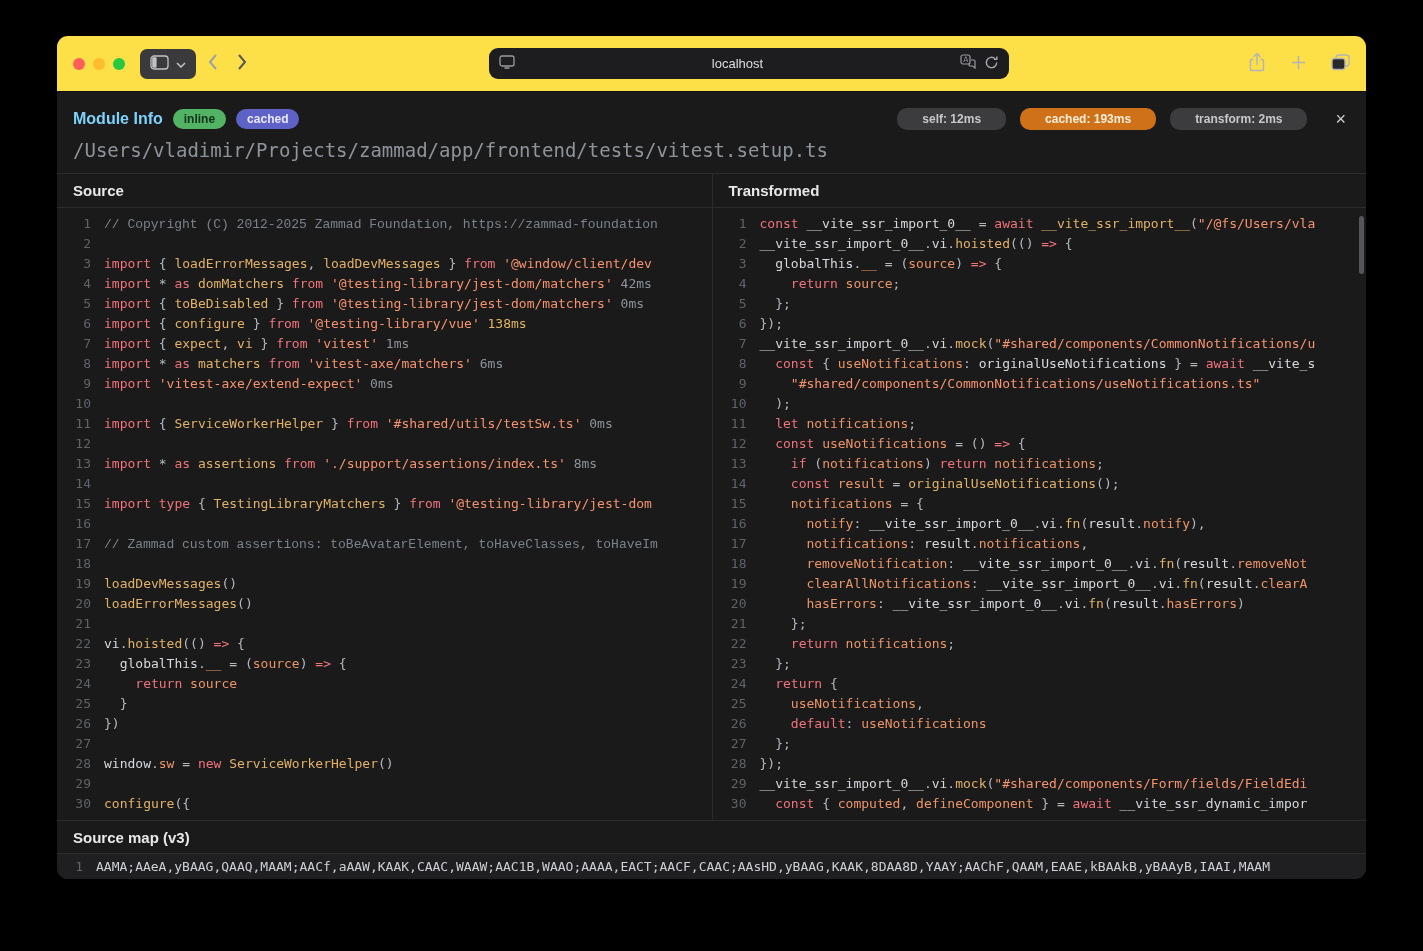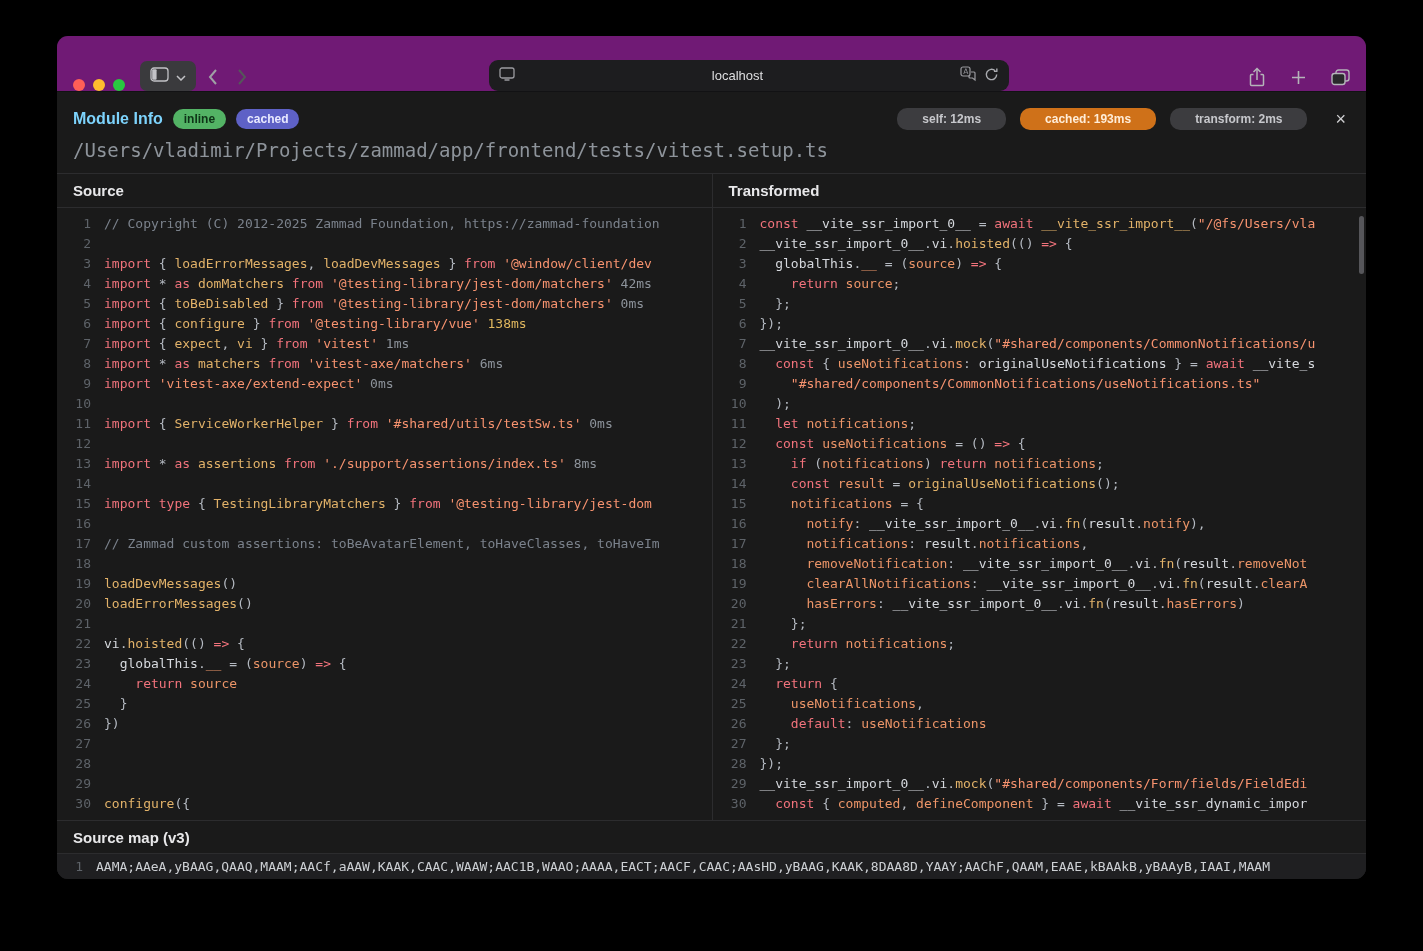--- a/index.html
+++ b/index.html
@@ -12,21 +12,21 @@
     --syn-comment:#7b828c; --syn-timing:#8d939b; --syn-timing-hot:#e0b75e;
     --line-number:#5e6369;
     --traffic-red:#ff5f57; --traffic-yellow:#febc2e; --traffic-green:#28c840;
   }
   *{box-sizing:border-box;}
   html,body{margin:0;padding:0;width:1423px;height:951px;}
   body{background:#000;position:relative;font-family:"Liberation Sans","DejaVu Sans",sans-serif;overflow:hidden;}
   .window{position:absolute;left:57px;top:36px;width:1309px;height:843px;border-radius:11px;overflow:hidden;
     background:#1a1a1a;box-shadow:0 25px 70px rgba(0,0,0,.65);display:flex;flex-direction:column;}
   
-  .toolbar{flex:0 0 56px;background:#701a75;display:flex;align-items:flex-end;padding:0 16px;gap:3px;border-bottom:1px solid #121214;}
+  .toolbar{flex:0 0 56px;background:#fde047;display:flex;align-items:center;padding:0 16px;gap:3px;border-bottom:1px solid #121214;}
   .traffic{display:flex;gap:8px;margin-right:12px;}
   .tl{width:12px;height:12px;border-radius:50%;display:inline-block;}
   .tl.red{background:var(--traffic-red);} .tl.yellow{background:var(--traffic-yellow);} .tl.green{background:var(--traffic-green);}
   .sidebar-btn{display:flex;align-items:center;gap:7px;background:#3a3a3d;border:none;border-radius:7px;height:30px;padding:0 10px;cursor:pointer;}
   .nav-btn{background:none;border:none;padding:2px 8px;cursor:pointer;display:flex;align-items:center;}
   .spacer{flex:1;}
   .urlbar{width:520px;height:31px;background:#1d1d1f;border-radius:9px;display:flex;align-items:center;padding:0 10px;gap:8px;cursor:text;}
   .url-text{flex:1;text-align:center;color:#dfdfe1;font-size:13px;}
   .urlbar .icon-btn{background:none;border:none;padding:0;display:flex;align-items:center;cursor:pointer;}
   .tool-right{display:flex;gap:24px;align-items:center;margin-left:6px;}
@@ -49,21 +49,21 @@
   .panel-header{padding:8px 16px;font-size:15px;font-weight:700;color:#e8e8ea;}
   .panel-header.right{border-left:1px solid #2c2c2e;}
   .code-region{position:relative;display:grid;grid-template-columns:1fr 1fr;flex:0 0 612px;height:612px;overflow:hidden;}
   .panel{overflow:hidden;padding:6px 0 0 8px;}
   .panel.right{border-left:1px solid #2c2c2e;}
   .code-line{height:20px;display:flex;white-space:pre;font-family:"DejaVu Sans Mono","Liberation Mono",monospace;font-size:13px;line-height:20px;}
   .ln{width:26px;flex:0 0 26px;text-align:right;margin-right:13px;color:var(--line-number);}
   .code-text{white-space:pre;}
   .tk-k{color:var(--syn-keyword);} .tk-s{color:var(--syn-string);} .tk-i{color:var(--syn-ident);}
   .tk-o{color:var(--syn-orange);} .tk-v{color:var(--syn-plain);} .tk-p{color:var(--syn-punct);}
-  .tk-c{color:var(--syn-comment);} .tk-t{color:var(--syn-timing);} .tk-h{color:var(--syn-timing-hot);}
+  .tk-c{color:var(--syn-comment);font-family:Liberation Mono, monospace;} .tk-t{color:var(--syn-timing);} .tk-h{color:var(--syn-timing-hot);}
   .scroll-thumb{position:absolute;right:2px;top:8px;width:5px;height:58px;border-radius:3px;background:#56565a;cursor:grab;}
   .sm-header{border-top:1px solid #2c2c2e;padding:8px 16px 7px;font-size:15px;font-weight:700;color:#e8e8ea;}
   .sm-row{background:#1f1f21;border-top:1px solid #2c2c2e;display:flex;padding:4px 0 3px;
     font-family:"DejaVu Sans Mono","Liberation Mono",monospace;font-size:13px;line-height:18px;white-space:pre;overflow:hidden;}
   .sm-row .ln{line-height:18px;}
   .sm-text{color:#cdd0d4;white-space:pre;overflow:hidden;}
   .tail{flex:1;background:#1f1f21;}
 </style>
 </head>
 <body>
@@ -207,21 +207,21 @@
           <div class="code-line"><span class="ln">18</span><span class="code-text"></span></div>
           <div class="code-line"><span class="ln">19</span><span class="code-text"><span class="tk-i">loadDevMessages</span><span class="tk-p">()</span></span></div>
           <div class="code-line"><span class="ln">20</span><span class="code-text"><span class="tk-i">loadErrorMessages</span><span class="tk-p">()</span></span></div>
           <div class="code-line"><span class="ln">21</span><span class="code-text"></span></div>
           <div class="code-line"><span class="ln">22</span><span class="code-text"><span class="tk-v">vi</span><span class="tk-p">.</span><span class="tk-i">hoisted</span><span class="tk-p">(() </span><span class="tk-k">=&gt; </span><span class="tk-p">{</span></span></div>
           <div class="code-line"><span class="ln">23</span><span class="code-text"><span class="tk-p">  </span><span class="tk-v">globalThis</span><span class="tk-p">.</span><span class="tk-o">__</span><span class="tk-p"> = (</span><span class="tk-o">source</span><span class="tk-p">) </span><span class="tk-k">=&gt; </span><span class="tk-p">{</span></span></div>
           <div class="code-line"><span class="ln">24</span><span class="code-text"><span class="tk-p">    </span><span class="tk-k">return </span><span class="tk-o">source</span></span></div>
           <div class="code-line"><span class="ln">25</span><span class="code-text"><span class="tk-p">  }</span></span></div>
           <div class="code-line"><span class="ln">26</span><span class="code-text"><span class="tk-p">})</span></span></div>
           <div class="code-line"><span class="ln">27</span><span class="code-text"></span></div>
-          <div class="code-line"><span class="ln">28</span></div>
+          <div class="code-line"><span class="ln">28</span><span class="code-text"><span class="tk-v">window</span><span class="tk-p">.</span><span class="tk-o">sw</span><span class="tk-p"> = </span><span class="tk-k">new </span><span class="tk-i">ServiceWorkerHelper</span><span class="tk-p">()</span></span></div>
           <div class="code-line"><span class="ln">29</span><span class="code-text"></span></div>
           <div class="code-line"><span class="ln">30</span><span class="code-text"><span class="tk-i">configure</span><span class="tk-p">({</span></span></div>
         </div>
       <div class="panel right" id="transformed-code">
           <div class="code-line"><span class="ln">1</span><span class="code-text"><span class="tk-k">const </span><span class="tk-v">__vite_ssr_import_0__</span><span class="tk-p"> = </span><span class="tk-k">await </span><span class="tk-i">__vite_ssr_import__</span><span class="tk-p">(</span><span class="tk-s">"/@fs/Users/vla</span></span></div>
           <div class="code-line"><span class="ln">2</span><span class="code-text"><span class="tk-v">__vite_ssr_import_0__</span><span class="tk-p">.</span><span class="tk-v">vi</span><span class="tk-p">.</span><span class="tk-i">hoisted</span><span class="tk-p">(() </span><span class="tk-k">=&gt; </span><span class="tk-p">{</span></span></div>
           <div class="code-line"><span class="ln">3</span><span class="code-text"><span class="tk-p">  </span><span class="tk-v">globalThis</span><span class="tk-p">.</span><span class="tk-o">__</span><span class="tk-p"> = (</span><span class="tk-o">source</span><span class="tk-p">) </span><span class="tk-k">=&gt; </span><span class="tk-p">{</span></span></div>
           <div class="code-line"><span class="ln">4</span><span class="code-text"><span class="tk-p">    </span><span class="tk-k">return </span><span class="tk-o">source</span><span class="tk-p">;</span></span></div>
           <div class="code-line"><span class="ln">5</span><span class="code-text"><span class="tk-p">  };</span></span></div>
           <div class="code-line"><span class="ln">6</span><span class="code-text"><span class="tk-p">});</span></span></div>

